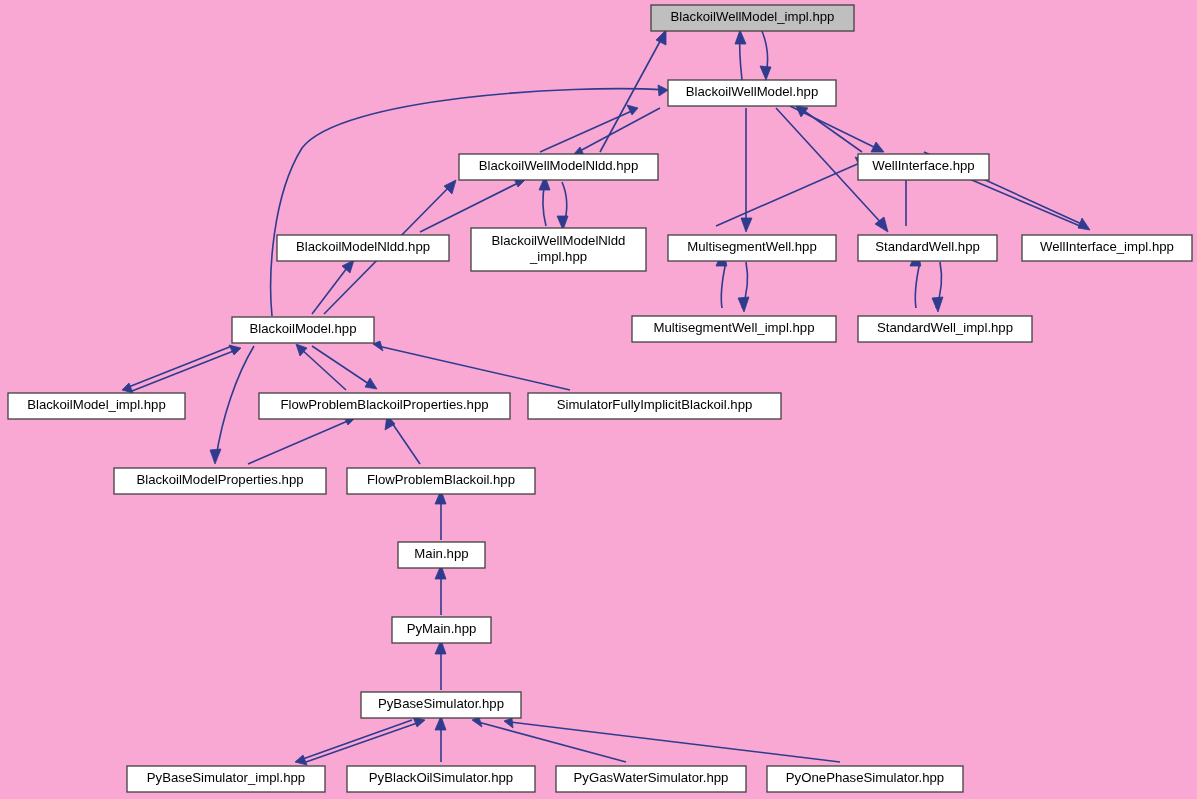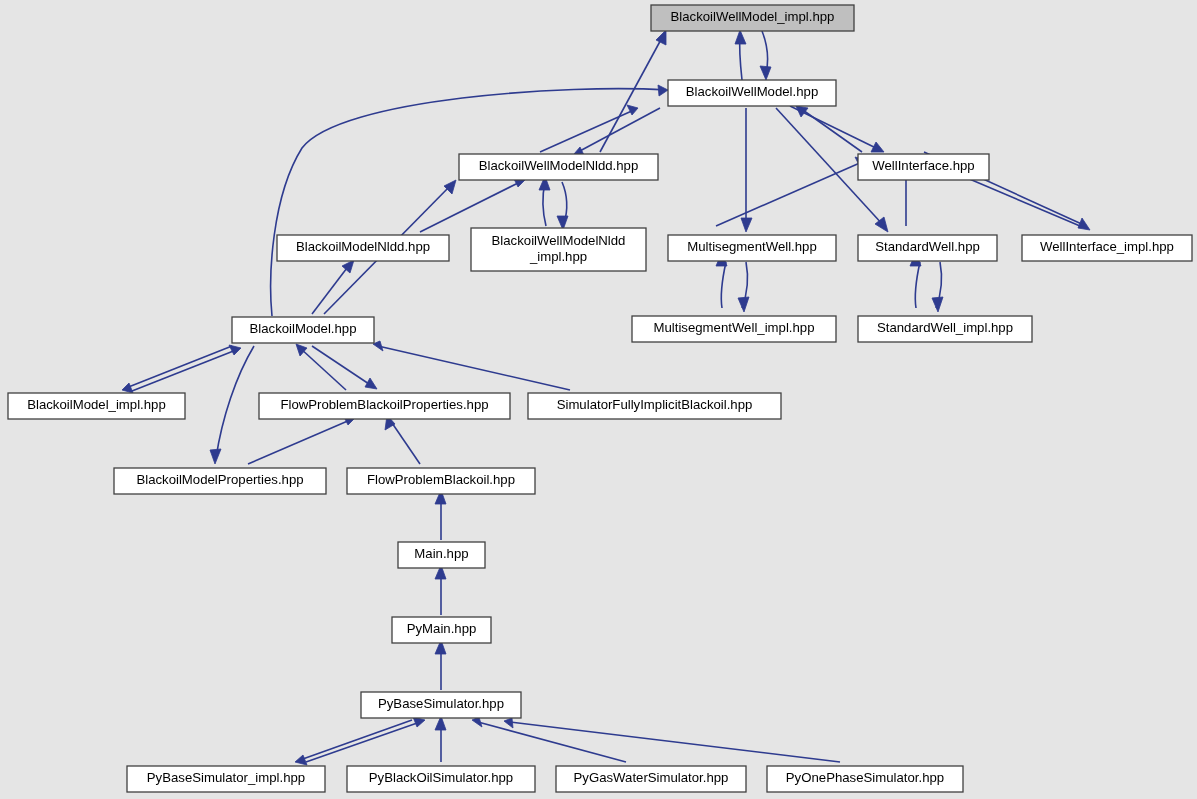--- a/index.html
+++ b/index.html
@@ -5,21 +5,21 @@
 <style>
   html, body {
     margin: 0;
     padding: 0;
     background: #ffffff;
   }
   #graph-root {
     position: relative;
     width: 1197px;
     height: 799px;
-    background: #e5e5e5;
+    background: #f9a8d4;
     font-family: "Liberation Sans", sans-serif;
     overflow: hidden;
   }
   svg#dep-graph {
     display: block;
     width: 1197px;
     height: 799px;
   }
   .edge-path {
     fill: none;

